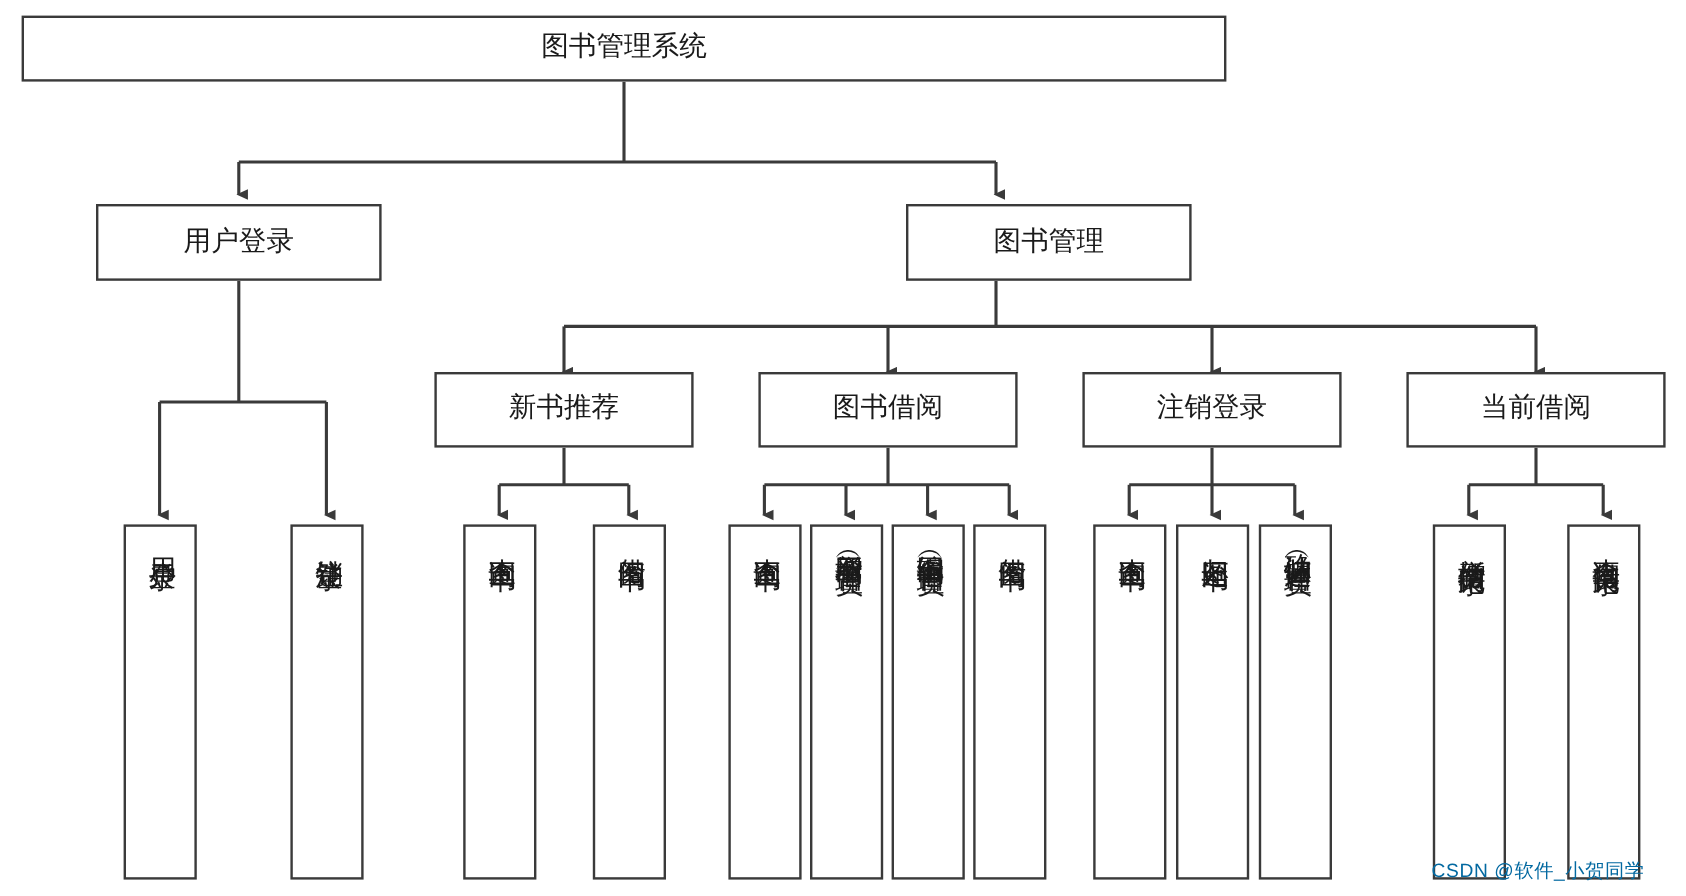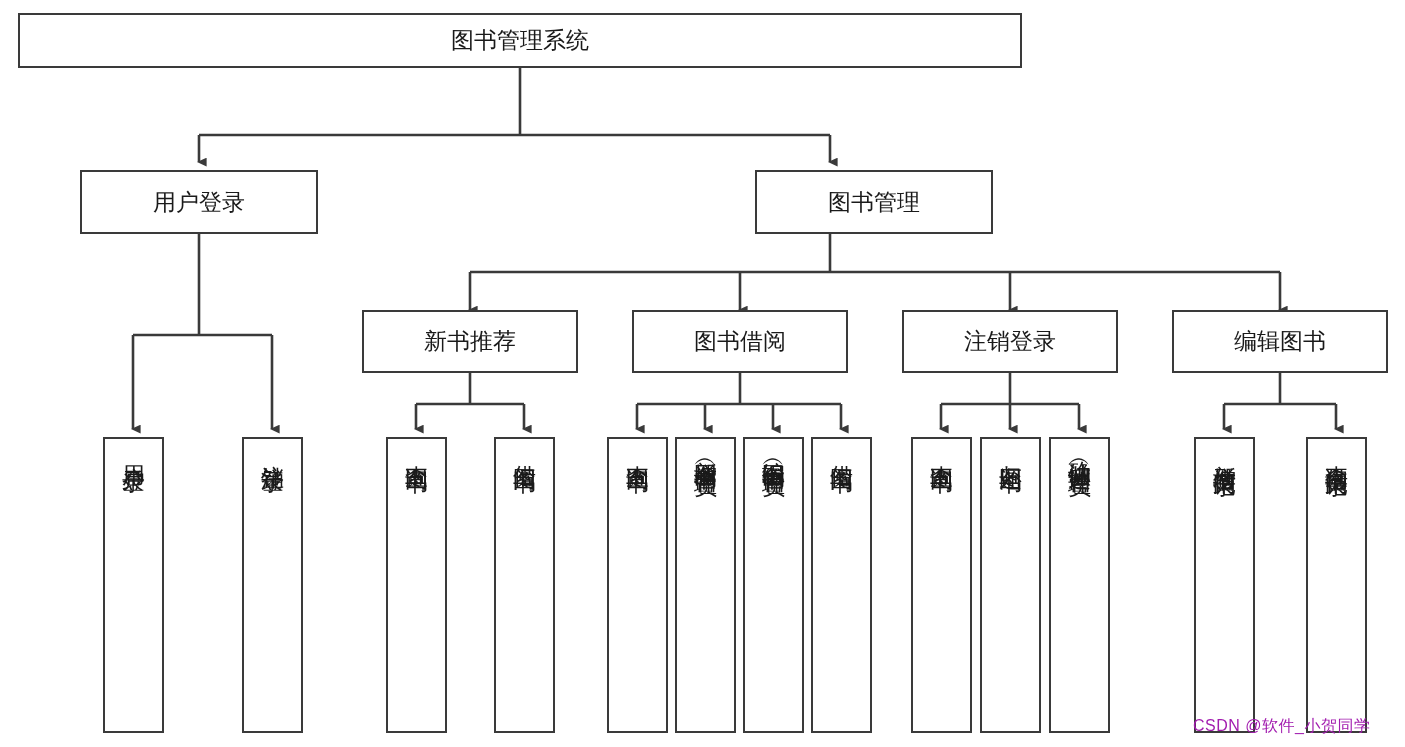--- a/index.html
+++ b/index.html
@@ -33,20 +33,21 @@
     display: flex;
     align-items: center;
     justify-content: center;
     color: #1a1a1a;
   }
   .node .lbl {
     display: block;
     text-align: right;
     line-height: 1.08;
     white-space: nowrap;
+    font-family: Liberation Mono, monospace;
   }
   .node.horiz .lbl {
     font-size: 23px;
   }
   .node.root .lbl {
     font-size: 23px;
   }
   .node.vert {
     align-items: flex-start;
     justify-content: center;
@@ -58,21 +59,21 @@
     font-size: 23px;
     letter-spacing: 2px;
     line-height: 1;
   }
   .node.vert.tall-text {
     padding-top: 4px;
   }
   .watermark {
     position: absolute;
     font-size: 16px;
-    color: #a21caf;
+    color: #0369a1;
     white-space: nowrap;
     letter-spacing: 0.5px;
   }
 </style>
 </head>
 <body>
 
 <div id="canvas">
 
   <svg class="edges" viewBox="0 0 1405 747">
@@ -139,21 +140,21 @@
   <div class="node horiz" style="left:362px; top:310px; width:216px; height:63px;">
     <span class="lbl">新书推荐</span>
   </div>
   <div class="node horiz" style="left:632px; top:310px; width:216px; height:63px;">
     <span class="lbl">图书借阅</span>
   </div>
   <div class="node horiz" style="left:902px; top:310px; width:216px; height:63px;">
     <span class="lbl">注销登录</span>
   </div>
   <div class="node horiz" style="left:1172px; top:310px; width:216px; height:63px;">
-    <span class="lbl">编辑图书</span>
+    <span class="lbl">当前借阅</span>
   </div>
 
   <div class="node vert" style="left:103px; top:437px; width:61px; height:296px;">
     <span class="lbl">用户登录</span>
   </div>
   <div class="node vert" style="left:242px; top:437px; width:61px; height:296px;">
     <span class="lbl">注销登录</span>
   </div>
 
   <div class="node vert" style="left:386px; top:437px; width:61px; height:296px;">

